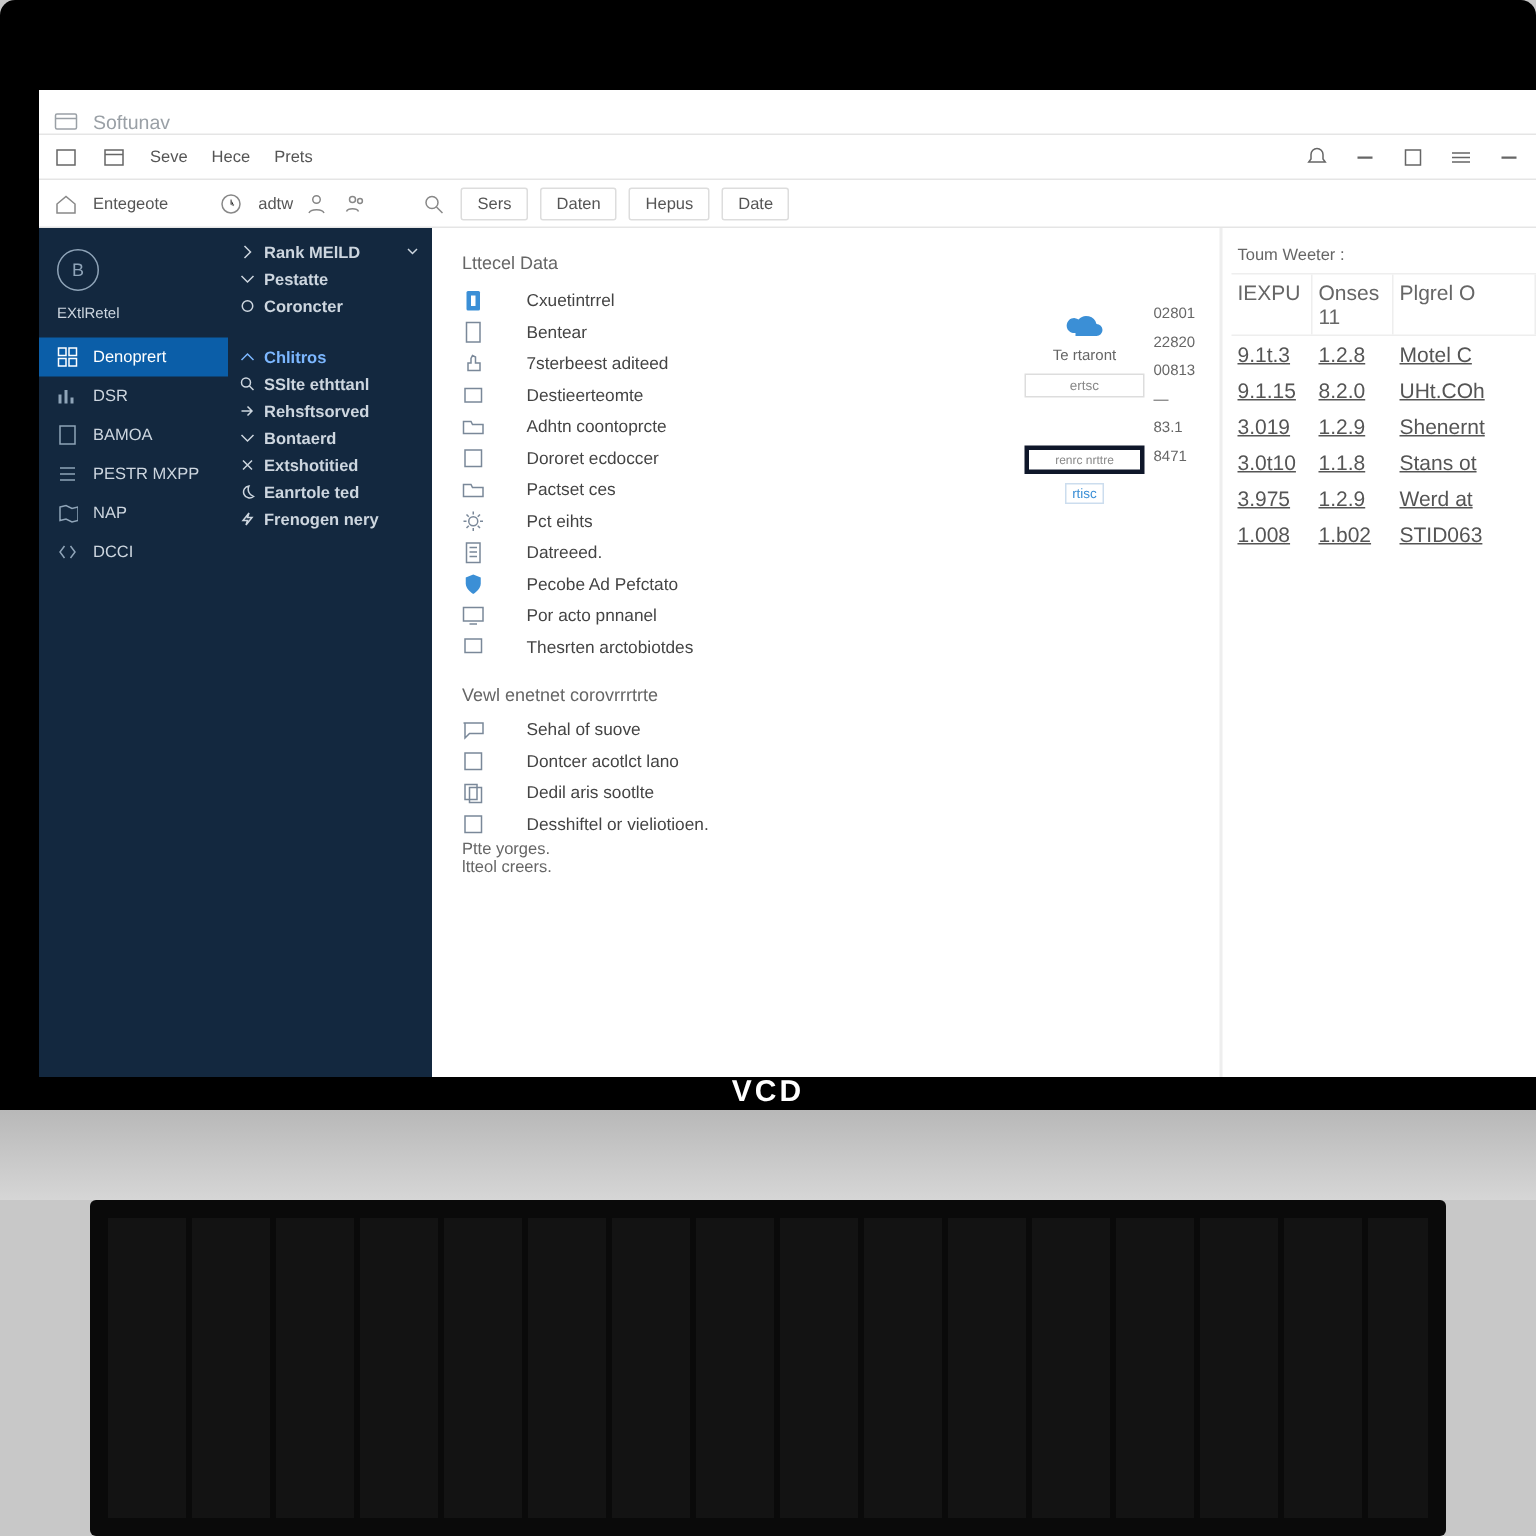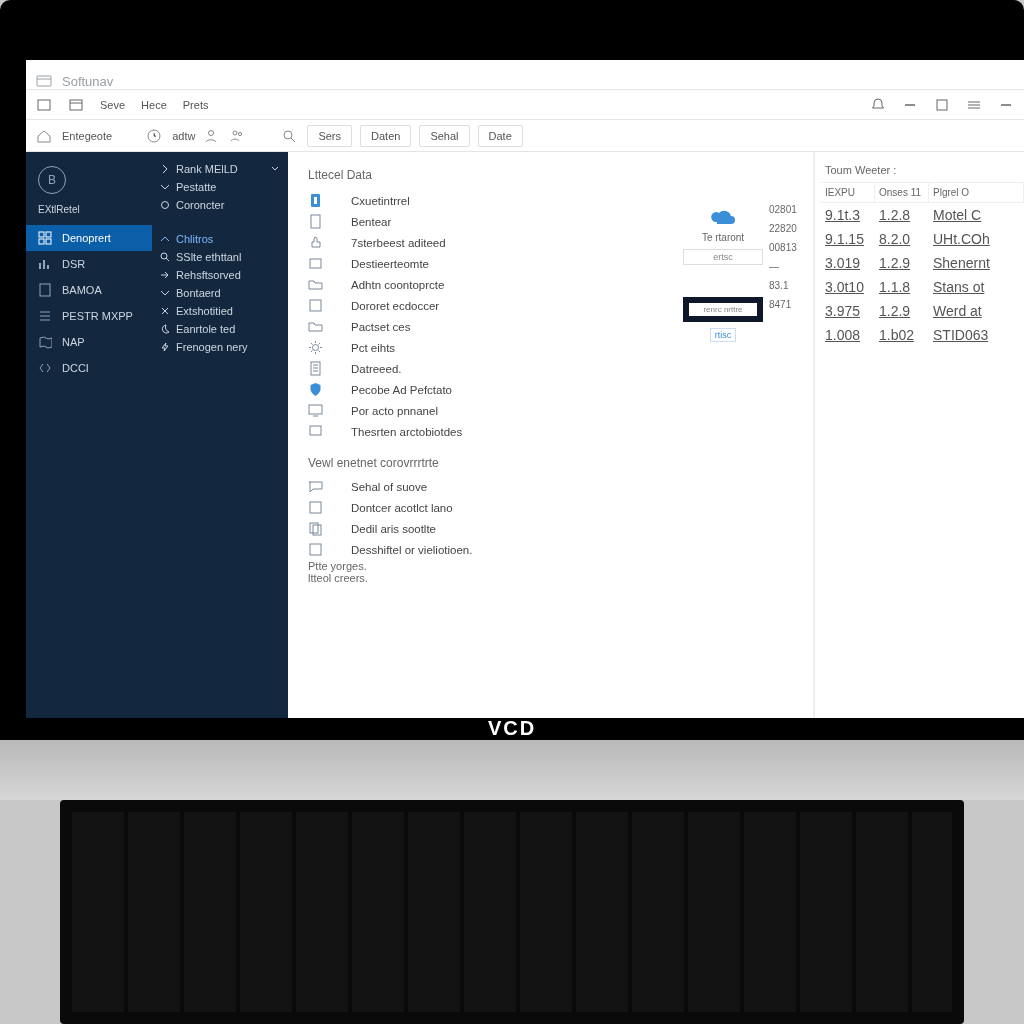--- a/index.html
+++ b/index.html
@@ -37,46 +37,46 @@
   .sidebar{width:262px; background:#13283f; color:#cdd6df; display:flex;}
   .nav{width:126px; padding-top:8px;}
   .nav .logo{display:flex; align-items:center; gap:8px; padding:6px 12px;}
   .nav .logo-circle{width:28px;height:28px;border:1.5px solid #8fa4b8;border-radius:50%;
                     display:flex;align-items:center;justify-content:center;color:#8fa4b8;font-size:12px;}
   .nav .org{font-size:10px; color:#cdd6df; padding:4px 12px 10px 12px;}
   .nav .item{display:flex; align-items:center; gap:10px; padding:6px 12px; font-size:11px; cursor:pointer;}
   .nav .item.sel{background:#0b5ea8; color:#fff;}
   .nav .ic{width:14px;height:14px;}
   .tree{width:136px; padding:8px 6px; font-size:11px;}
-  .tree .row{display:flex; align-items:center; gap:6px; padding:3px 2px; cursor:pointer;}
+  .tree .row{display:flex; gap:6px; padding:3px 2px; cursor:pointer;font-weight:bold;}
   .tree .row.blue{color:#7cb7ff;}
   .tree .chev{width:10px;height:10px;}
   .tree .bullet{width:10px;height:10px;}
   .content{flex:1; background:#fff; padding:16px 20px; overflow:hidden; position:relative;}
   .content h4{font-size:12px; font-weight:400; color:#666; margin:0 0 8px 0;}
   .content h5{font-size:12px; font-weight:400; color:#666; margin:14px 0 6px 0;}
   .clist .row{display:flex; align-items:center; gap:28px; padding:3px 0; color:#444; font-size:11.5px;}
   .clist .ic{width:15px;height:15px;color:#7a8899;}
   .kv{font-size:11px; color:#666; margin-top:0;}
   .vcdts{display:flex; align-items:center; gap:8px; margin-top:10px; color:#444; font-size:14px;}
   .note .row{display:flex; align-items:center; gap:8px; font-size:11px; color:#666; margin-top:4px;}
   
   .rpanel{width:210px; background:#fff; border-left:1px solid #eee; padding:12px 0 0 6px;}
   .rtitle{font-size:11px; color:#666; padding:0 4px 6px 4px;}
-  .rhead{display:flex; font-size:10px; color:#666; border-top:1px solid #eee; border-bottom:1px solid #eee;}
+  .rhead{display:flex; font-size:14px; color:#666; border-top:1px solid #eee; border-bottom:1px solid #eee;}
   .rhead div{padding:4px 4px; border-right:1px solid #eee;}
   .rhead .c1{width:54px;} .rhead .c2{width:54px;} .rhead .c3{flex:1;}
   .rrow{display:flex; font-size:14px; color:#555;text-decoration:underline;}
   .rrow div{padding:4px 4px;}
   .rrow .c1{width:54px;} .rrow .c2{width:54px;} .rrow .c3{flex:1;}
   
   .midcol{width:88px; padding:54px 4px 0 4px; font-size:10px; color:#666; text-align:center;}
   .midcol .cloud{width:28px;height:20px;color:#3b8fd6;margin:0 auto 6px auto;}
   .midcol .box{border:1px solid #ddd; font-size:9px; padding:2px 1px; margin-top:6px; color:#888;}
-  .midcol .box2{border:6px solid #0f172a; font-size:8px; padding:2px 1px; margin-top:6px; color:#888;}
+  .midcol .box2{border:3px solid #0f172a; font-size:8px; padding:2px 1px; margin-top:6px; color:#888;}
   .midcol .tag{border:1px solid #cde; color:#3b8fd6; font-size:9px; padding:1px 4px; margin-top:6px; display:inline-block;}
   .divider{width:1px;background:#eee;}
   svg{display:block;}
 </style>
 </head>
 <body>
 
 <div class="bezel">
   <div class="brand">VCD</div>
 
@@ -139,21 +139,21 @@
           <circle cx="11" cy="6" r="1.6" fill="none" stroke="currentColor"></circle>
           <path d="M2 13c1-2.5 7-2.5 8 0" fill="none" stroke="currentColor"></path>
         </svg>
       <div class="gap"></div>
       <svg class="ic" viewBox="0 0 16 16">
           <circle cx="7" cy="7" r="4" fill="none" stroke="currentColor"></circle>
           <path d="M10 10l4 4" stroke="currentColor"></path>
         </svg>
       <span class="tab">Sers</span>
       <span class="tab">Daten</span>
-      <span class="tab">Sehal</span>
+      <span class="tab">Hepus</span>
       <span class="tab">Date</span>
     </div>
 
     <div class="body">
 
       <div class="sidebar">
         <div class="nav">
           <div class="logo">
             <div class="logo-circle">B</div>
           </div>

